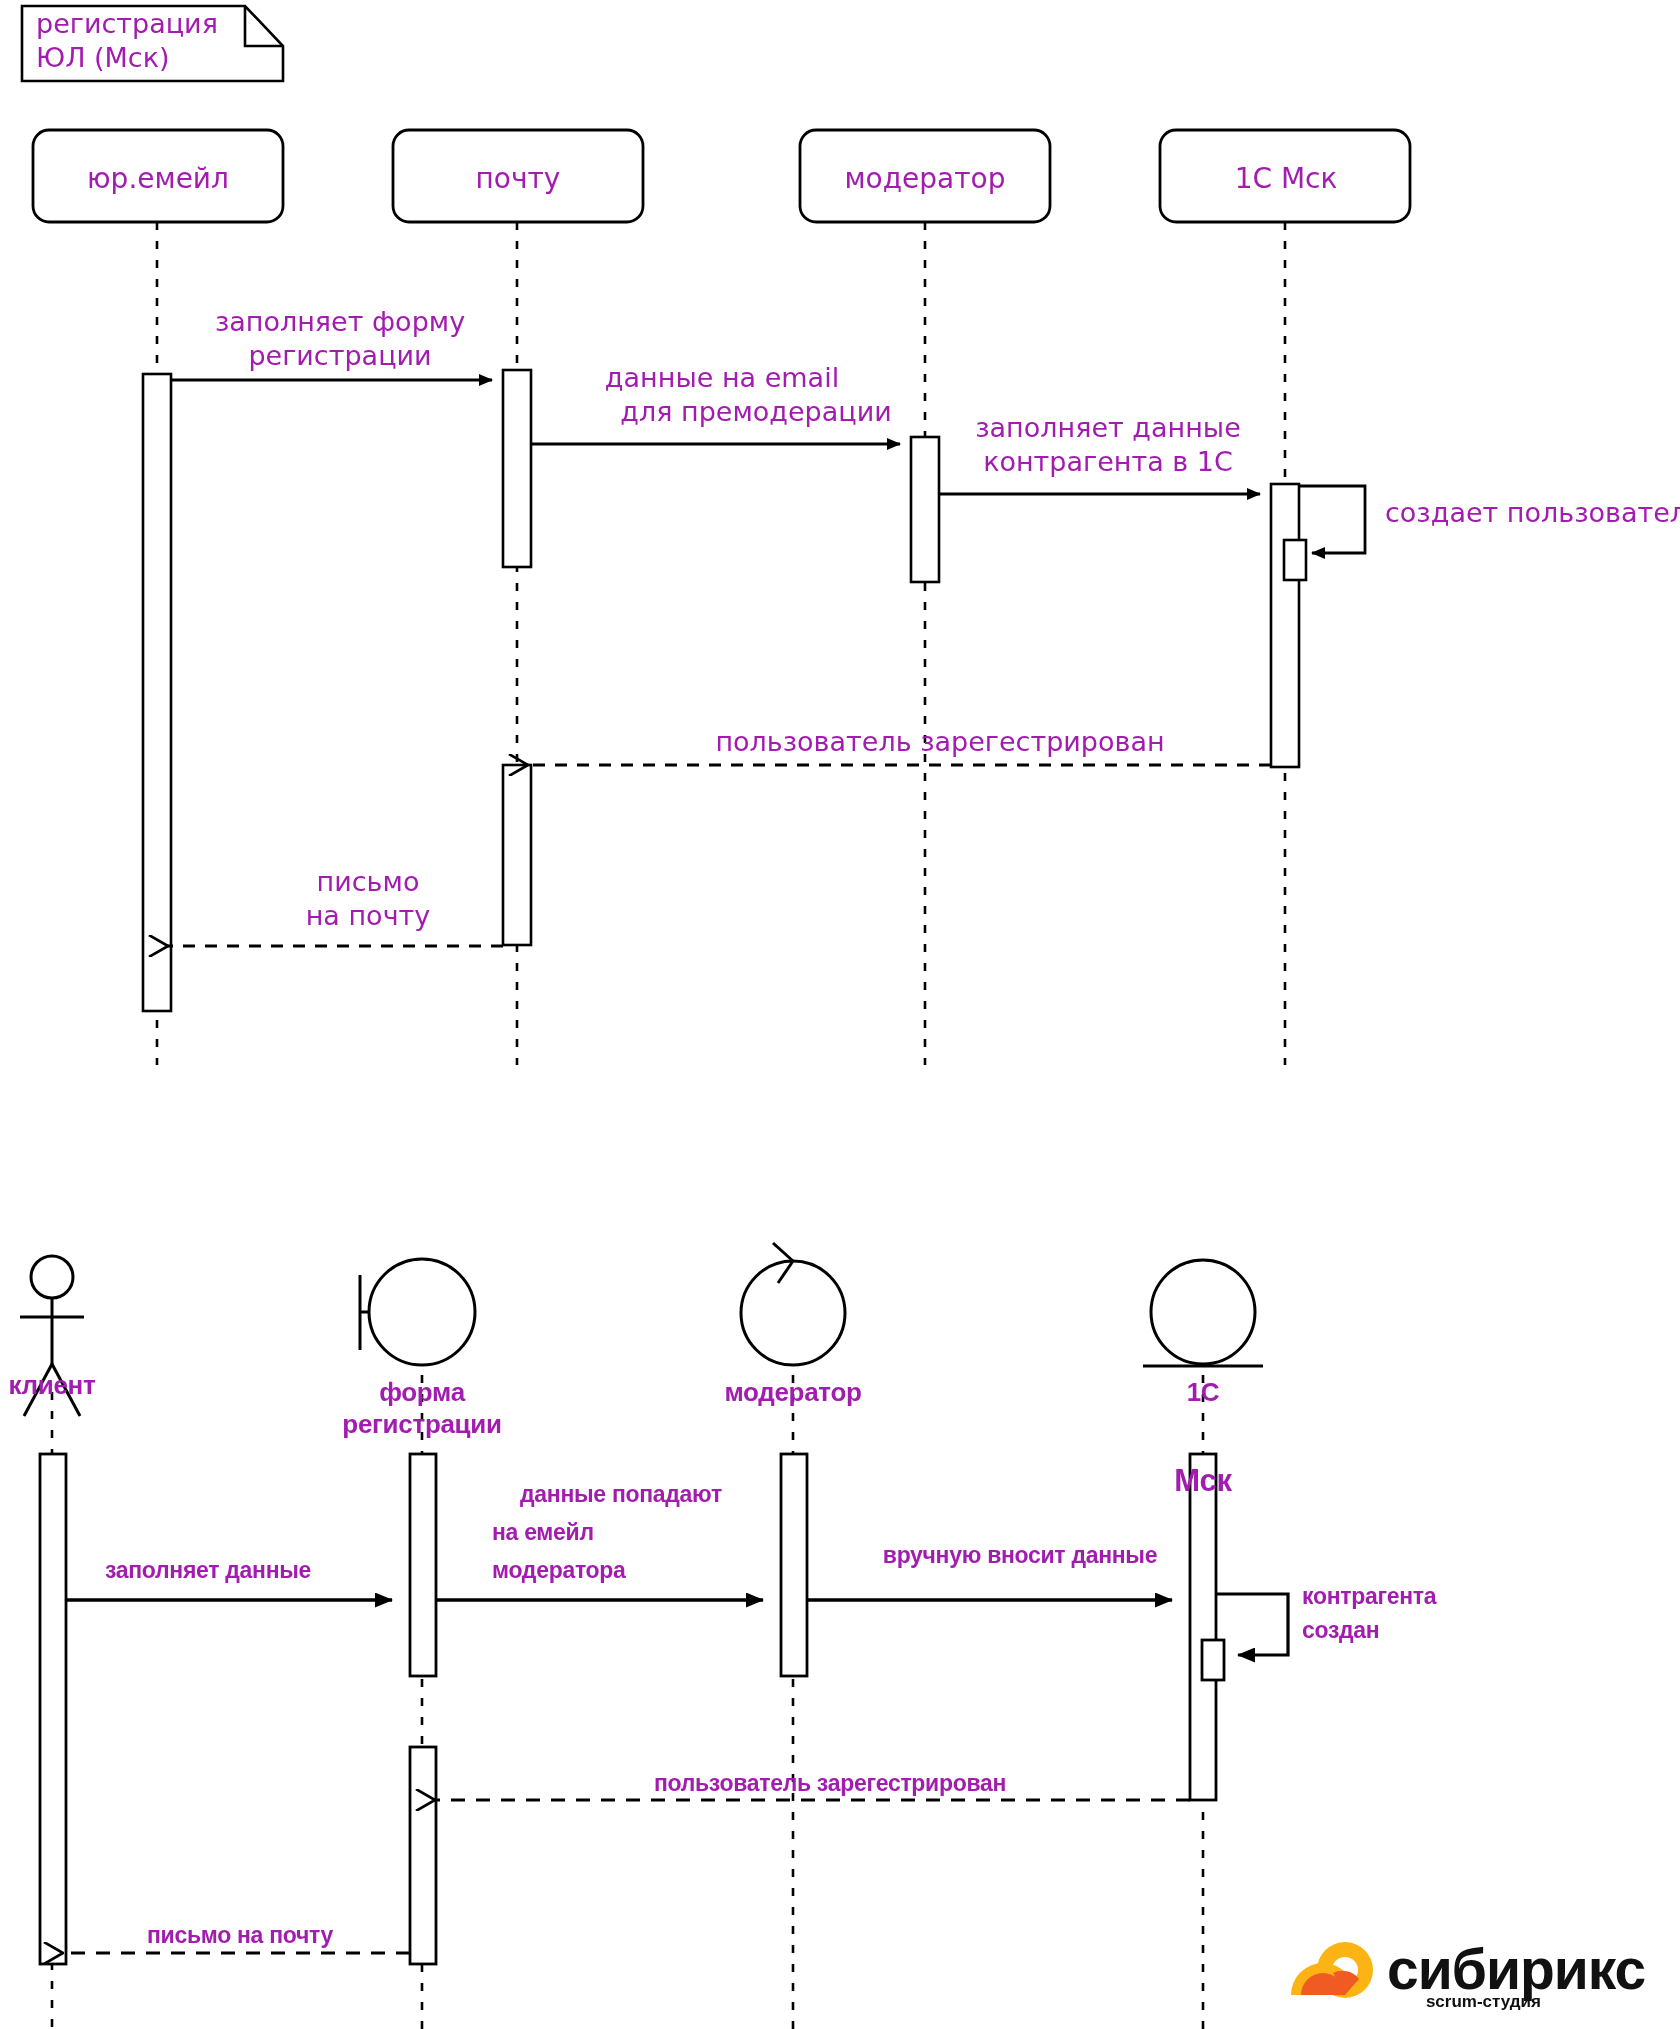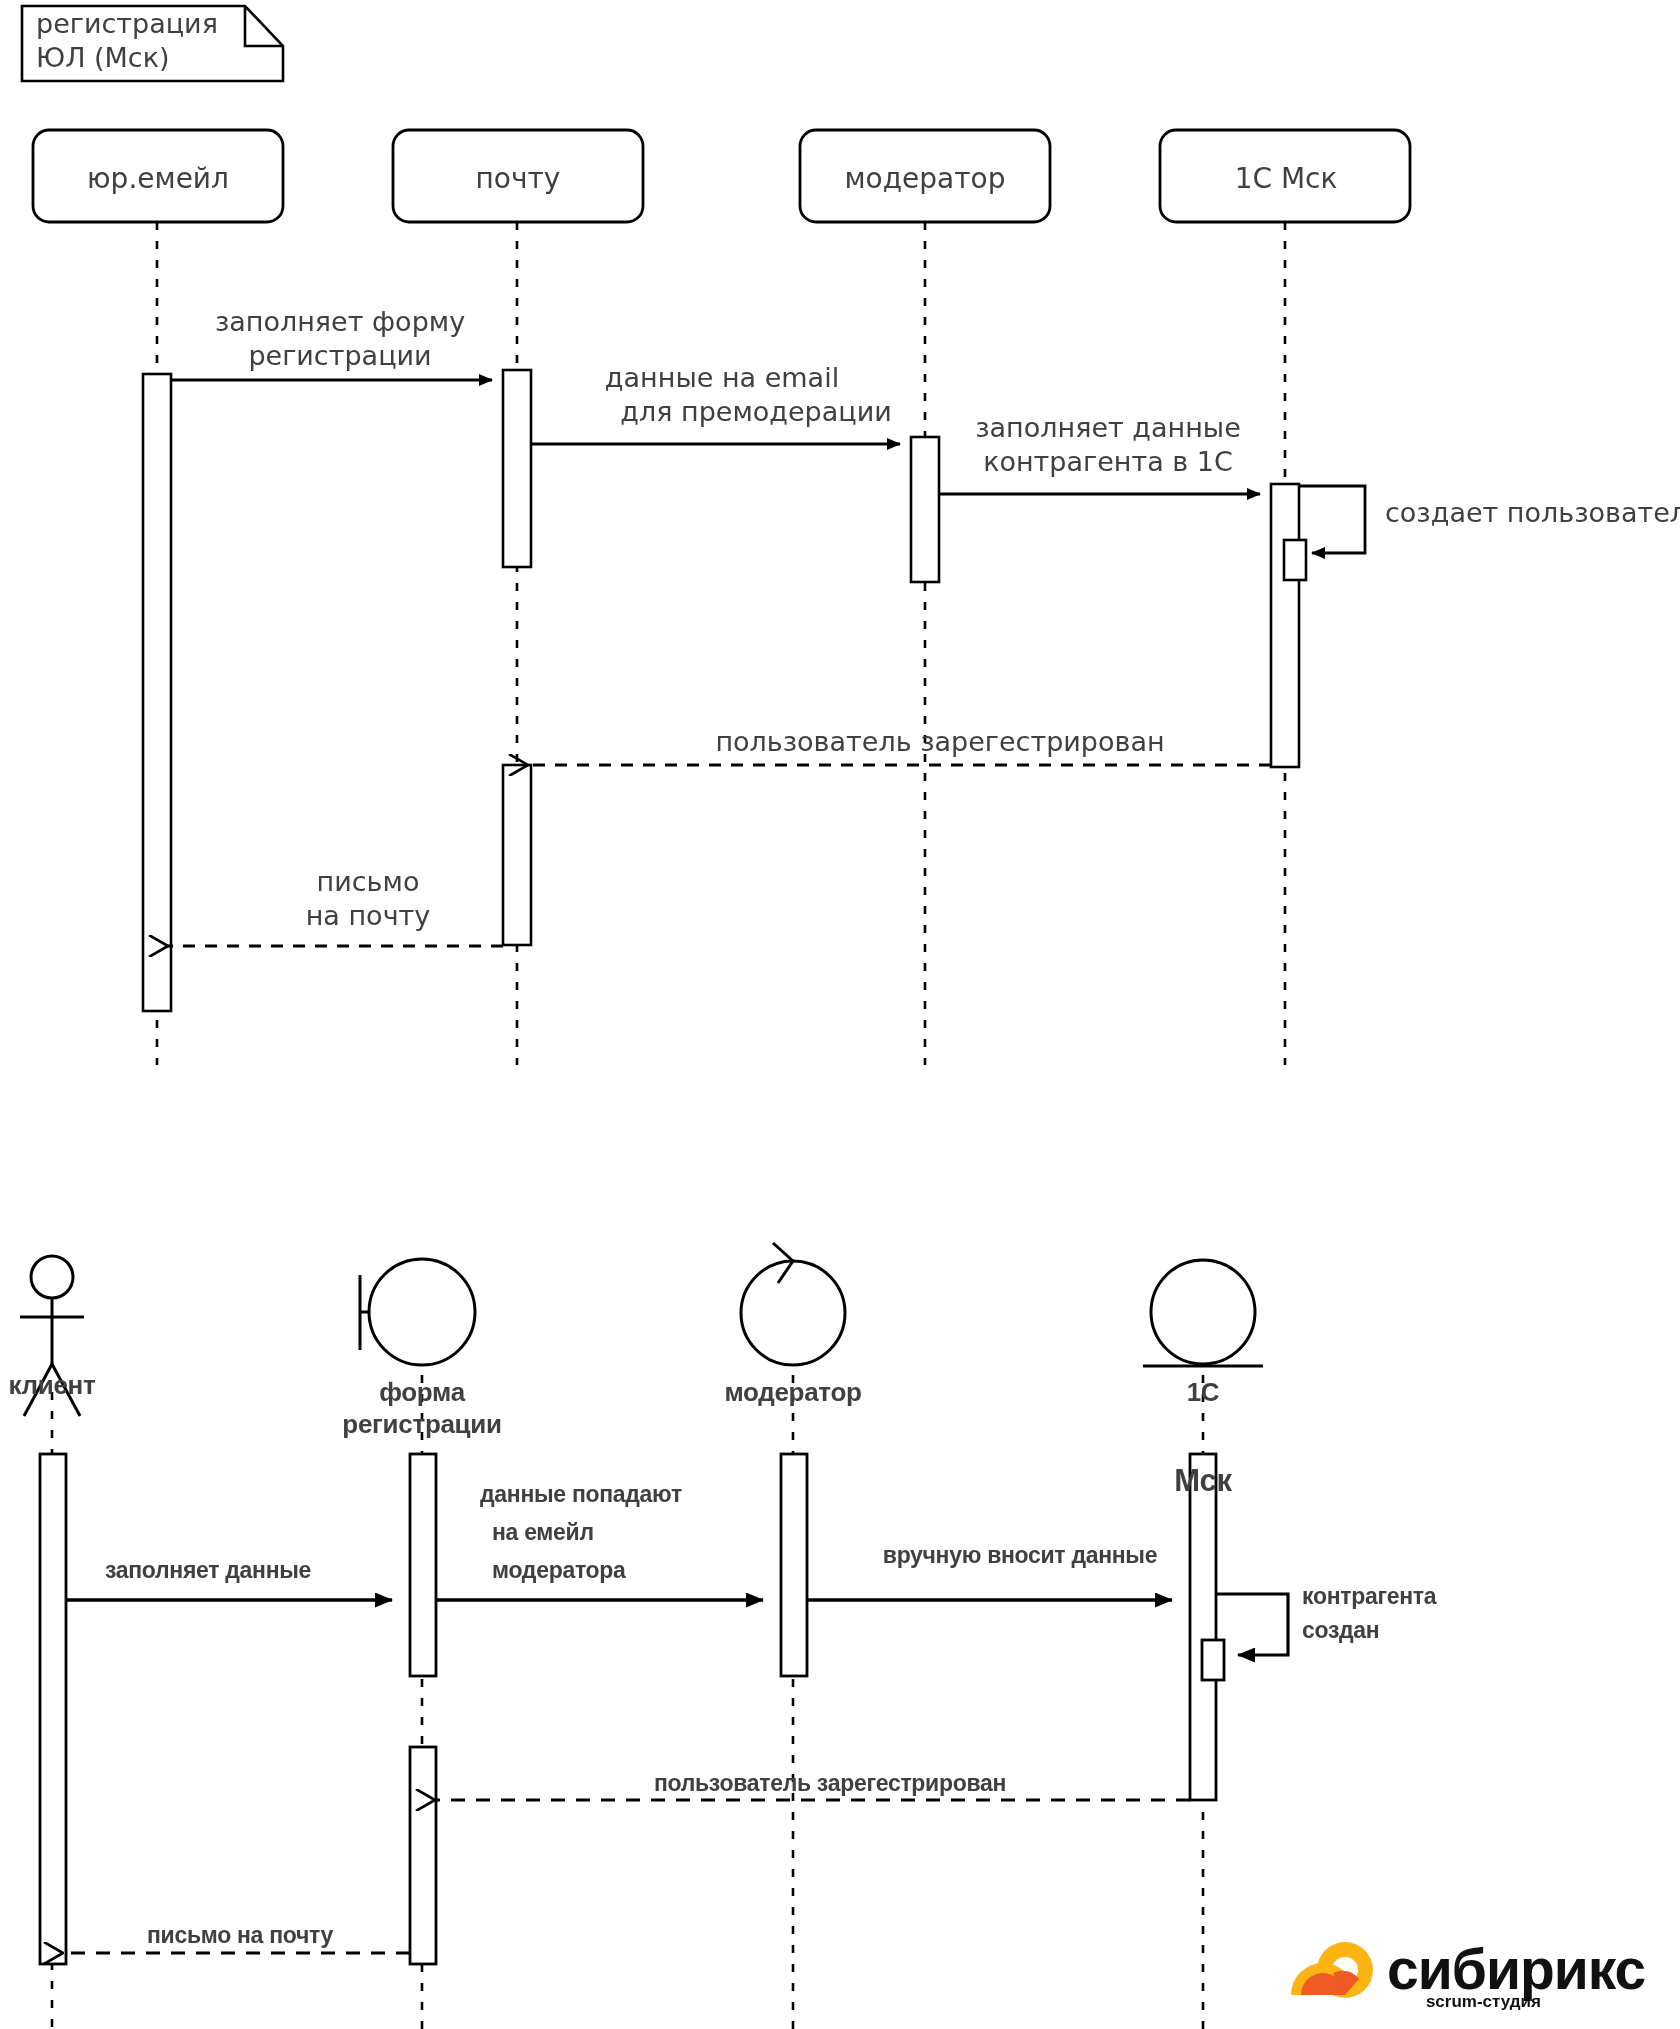--- a/index.html
+++ b/index.html
@@ -15,21 +15,21 @@
     overflow: hidden;
   }
   #canvas {
     position: absolute;
     top: 0; left: 0;
     width: 1680px;
     height: 2029px;
   }
   .lbl {
     position: absolute;
-    color: #404040;
+    color: #a21caf;
     white-space: pre;
     line-height: 1.18;
   }
   .lbl-top {
     font-family: "DejaVu Sans", sans-serif;
     font-size: 27px;
     letter-spacing: 0px;
   }
   .lbl-bot {
     font-family: "Liberation Sans", sans-serif;
@@ -224,21 +224,21 @@
 <div class="lbl lbl-bot ctr" style="left:422px; top:1377px; font-size:26px;">форма</div>
 <div class="lbl lbl-bot ctr" style="left:422px; top:1409px; font-size:26px;">регистрации</div>
 
 <div class="lbl lbl-bot ctr" style="left:793px; top:1377px; font-size:26px;">модератор</div>
 
 <div class="lbl lbl-bot ctr" style="left:1203px; top:1377px; font-size:26px;">1C</div>
 <div class="lbl lbl-bot ctr" style="left:1203px; top:1463px; font-size:31px;">Мск</div>
 
 <div class="lbl lbl-bot ctr" style="left:208px; top:1557px;">заполняет данные</div>
 
-<div class="lbl lbl-bot lft" style="left:480px; top:1481px;">данные попадают</div>
+<div class="lbl lbl-bot lft" style="left:520px; top:1481px;">данные попадают</div>
 <div class="lbl lbl-bot lft" style="left:492px; top:1519px;">на емейл</div>
 <div class="lbl lbl-bot lft" style="left:492px; top:1557px;">модератора</div>
 
 <div class="lbl lbl-bot ctr" style="left:1020px; top:1542px;">вручную вносит данные</div>
 
 <div class="lbl lbl-bot lft" style="left:1302px; top:1583px;">контрагента</div>
 <div class="lbl lbl-bot lft" style="left:1302px; top:1617px;">создан</div>
 
 <div class="lbl lbl-bot ctr" style="left:830px; top:1770px;">пользователь зарегестрирован</div>
 

